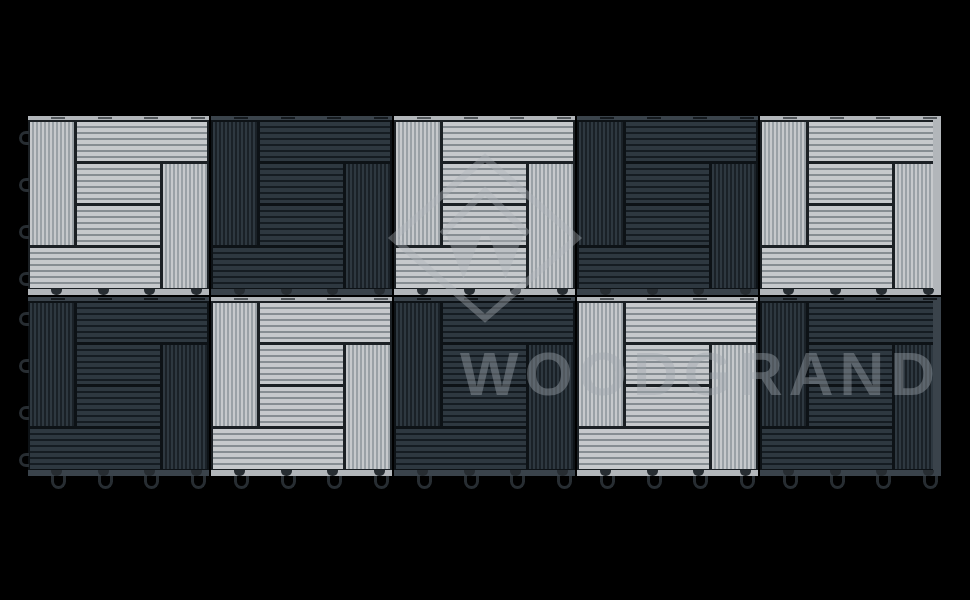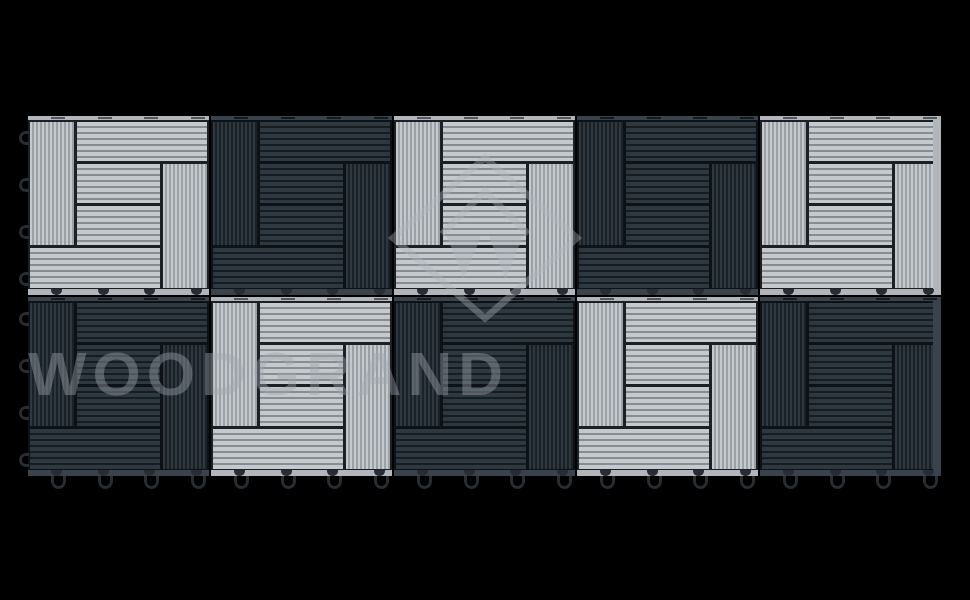--- a/index.html
+++ b/index.html
@@ -28,21 +28,21 @@
         border:3px solid var(--connector);border-top:none;border-radius:0 0 8px 8px;background:transparent;}
   .tab{position:absolute;left:-9px;width:10px;height:14px;box-sizing:border-box;
        border:3px solid var(--connector);border-right:none;border-radius:8px 0 0 8px;background:transparent;}
   .rface{position:absolute;right:0;top:4px;bottom:6px;width:8px;}
   .tile.light .rface{background:var(--l-edge);}
   .tile.dark .rface{background:var(--d-edge);}
   .watermark{position:absolute;pointer-events:none;z-index:10;}
   .wm-logo{position:absolute;left:50%;transform:translateX(-50%);top:36px;}
   .wm-logo .ln{fill:none;stroke:var(--wm-logo);stroke-width:7;}
   .wm-logo .tri{fill:var(--wm-logo);}
-  .wm-text{position:absolute;left:0;right:0;top:222px;text-align:left;
+  .wm-text{position:absolute;left:0;right:0;top:222px;text-align:right;
            font-size:62px;font-weight:700;letter-spacing:6px;color:var(--wm-text);
            white-space:nowrap;}
 </style>
 </head>
 <body>
 
 <div class="stage">
   <div class="grid" id="tile-grid" style="left: 28px; top: 116px; width: 913px; height: 360px;">
       <div class="tile light" style="left: 0px; top: 0px; width: 181px; height: 179px;">
         <div class="pattern">

